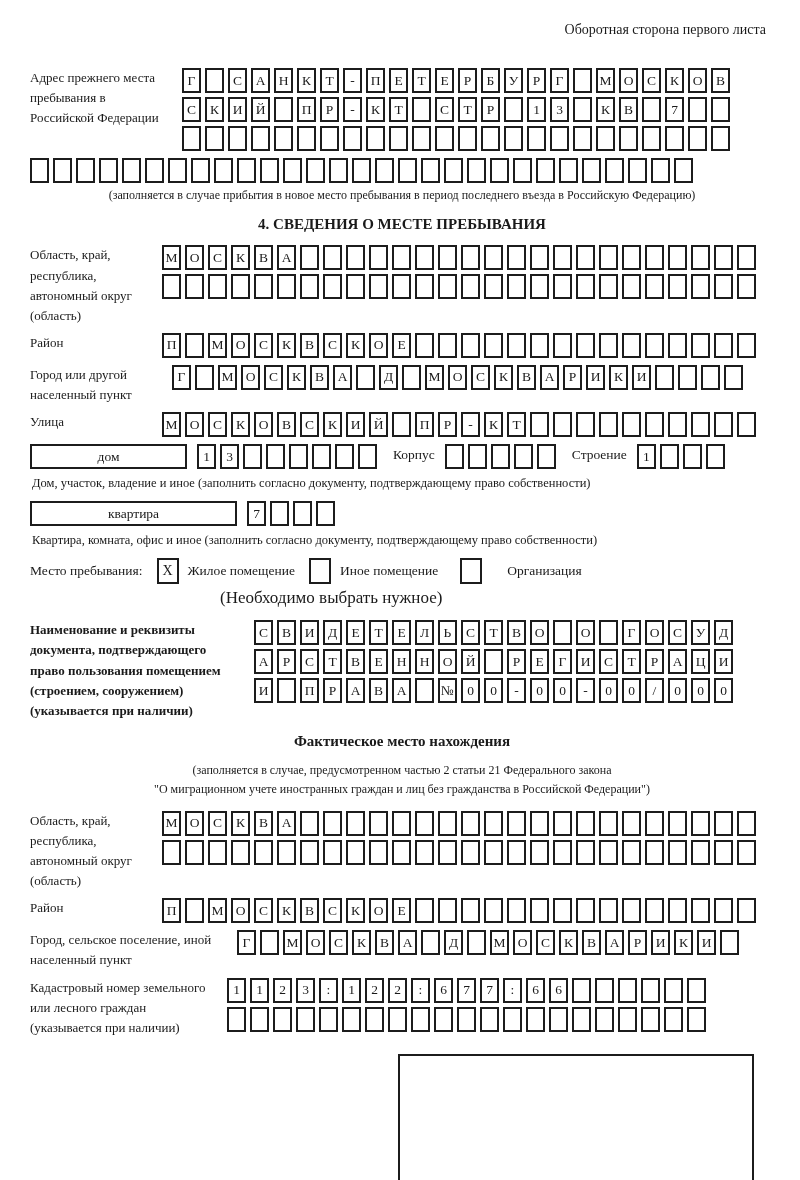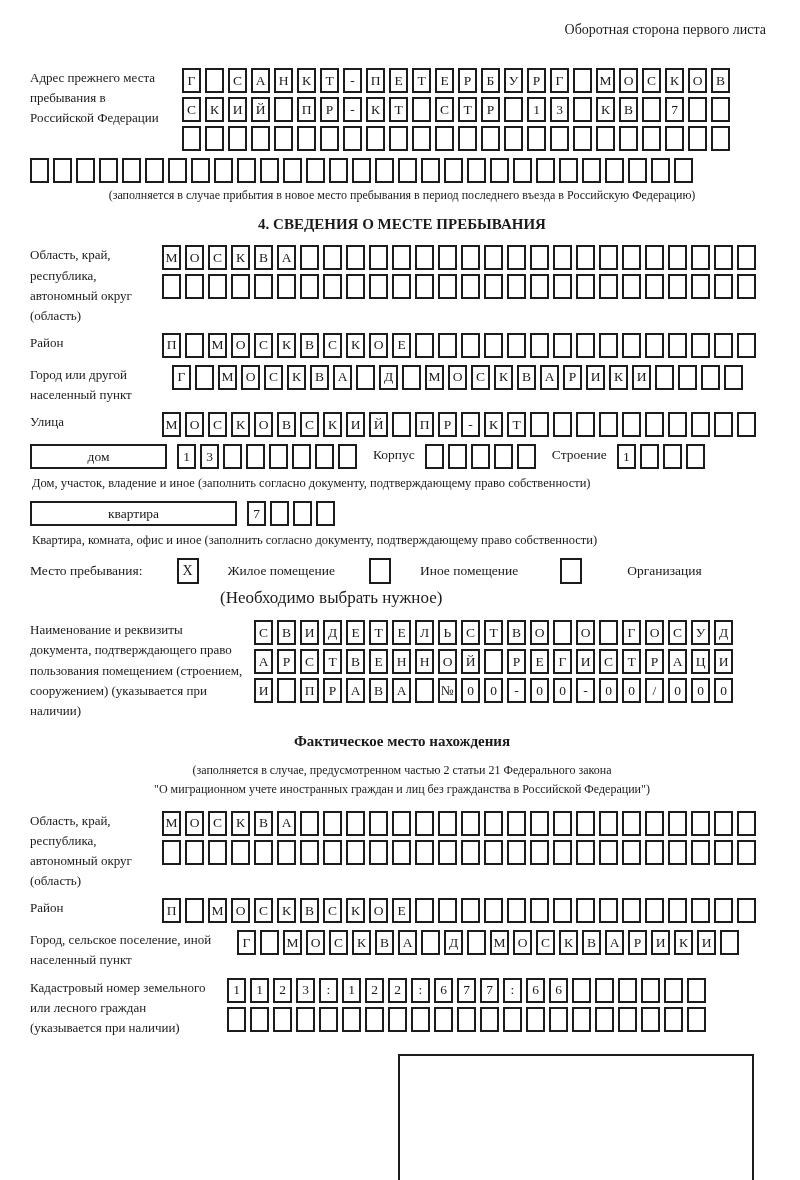--- a/index.html
+++ b/index.html
@@ -6,44 +6,44 @@
   html,body { background:#ffffff; }
   body { width:800px; font-family:"Liberation Serif","DejaVu Serif",serif; color:#1a1a1a; }
   .page { width:800px; min-height:1180px; padding:10px 26px 16px 30px; }
   .header-note { text-align:right; font-size:14px; margin:12px 8px 30px 0; }
 
   .row { display:flex; align-items:flex-start; margin-bottom:7px; }
   .label { font-size:13px; line-height:1.55; padding-right:10px; flex:none; }
   .w150 { width:152px; }
   .w132 { width:132px; }
   .w205 { width:207px; }
-  .w220 { width:224px; }
+  .w220 { width:224px;font-weight:bold; }
   .w195 { width:197px; }
 
   .rowsstack { display:flex; flex-direction:column; }
   .rowsstack .cells + .cells { margin-top:4px; }
 
   .cells { display:flex; gap:4px; flex-wrap:nowrap; }
   .cell { width:19px; height:25px; flex:none; border:2px solid #1c1c1c;
           display:flex; align-items:center; justify-content:center;
           font-size:13.5px; font-family:"Liberation Serif",serif; background:#fff; }
 
   .fullrow { margin:0 0 4px 0; }
 
   .caption { text-align:center; font-size:12px; line-height:1.45; margin:2px 0 12px; }
   .caption-left { text-align:left; font-size:12.5px; margin:0 0 10px 2px; }
   .section-title { text-align:center; font-weight:bold; font-size:15px; margin:12px 0 12px; }
 
   .named-box { border:2px solid #1c1c1c; height:25px; display:flex; align-items:center;
                justify-content:center; font-size:13.5px; flex:none; background:#fff; }
-  .box-dom { width:137px; margin-right:10px; }
+  .box-dom { width:157px; margin-right:10px; }
   .box-kv  { width:207px; margin-right:10px; }
   .inline-label { font-size:13.5px; padding:3px 10px 0 16px; flex:none; }
 
-  .check-row { display:flex; align-items:center; margin:6px 0 4px;gap:20px; }
+  .check-row { display:flex; align-items:center; margin:6px 0 4px; }
   .check-label { font-size:13.5px; }
   .checkbox { width:22px; height:26px; border:2px solid #1c1c1c; display:flex; align-items:center;
               justify-content:center; font-size:14px; margin:0 9px 0 14px; flex:none; background:#fff; }
   .check-note { font-size:17px; margin:2px 0 12px 190px; }
 
   .stamp-wrap { margin-top:16px; }
   .stamp-box { width:356px; height:178px; border:2px solid #1c1c1c; margin-left:auto; margin-right:20px; background:#fff; }
 </style>
 </head>
 <body>

